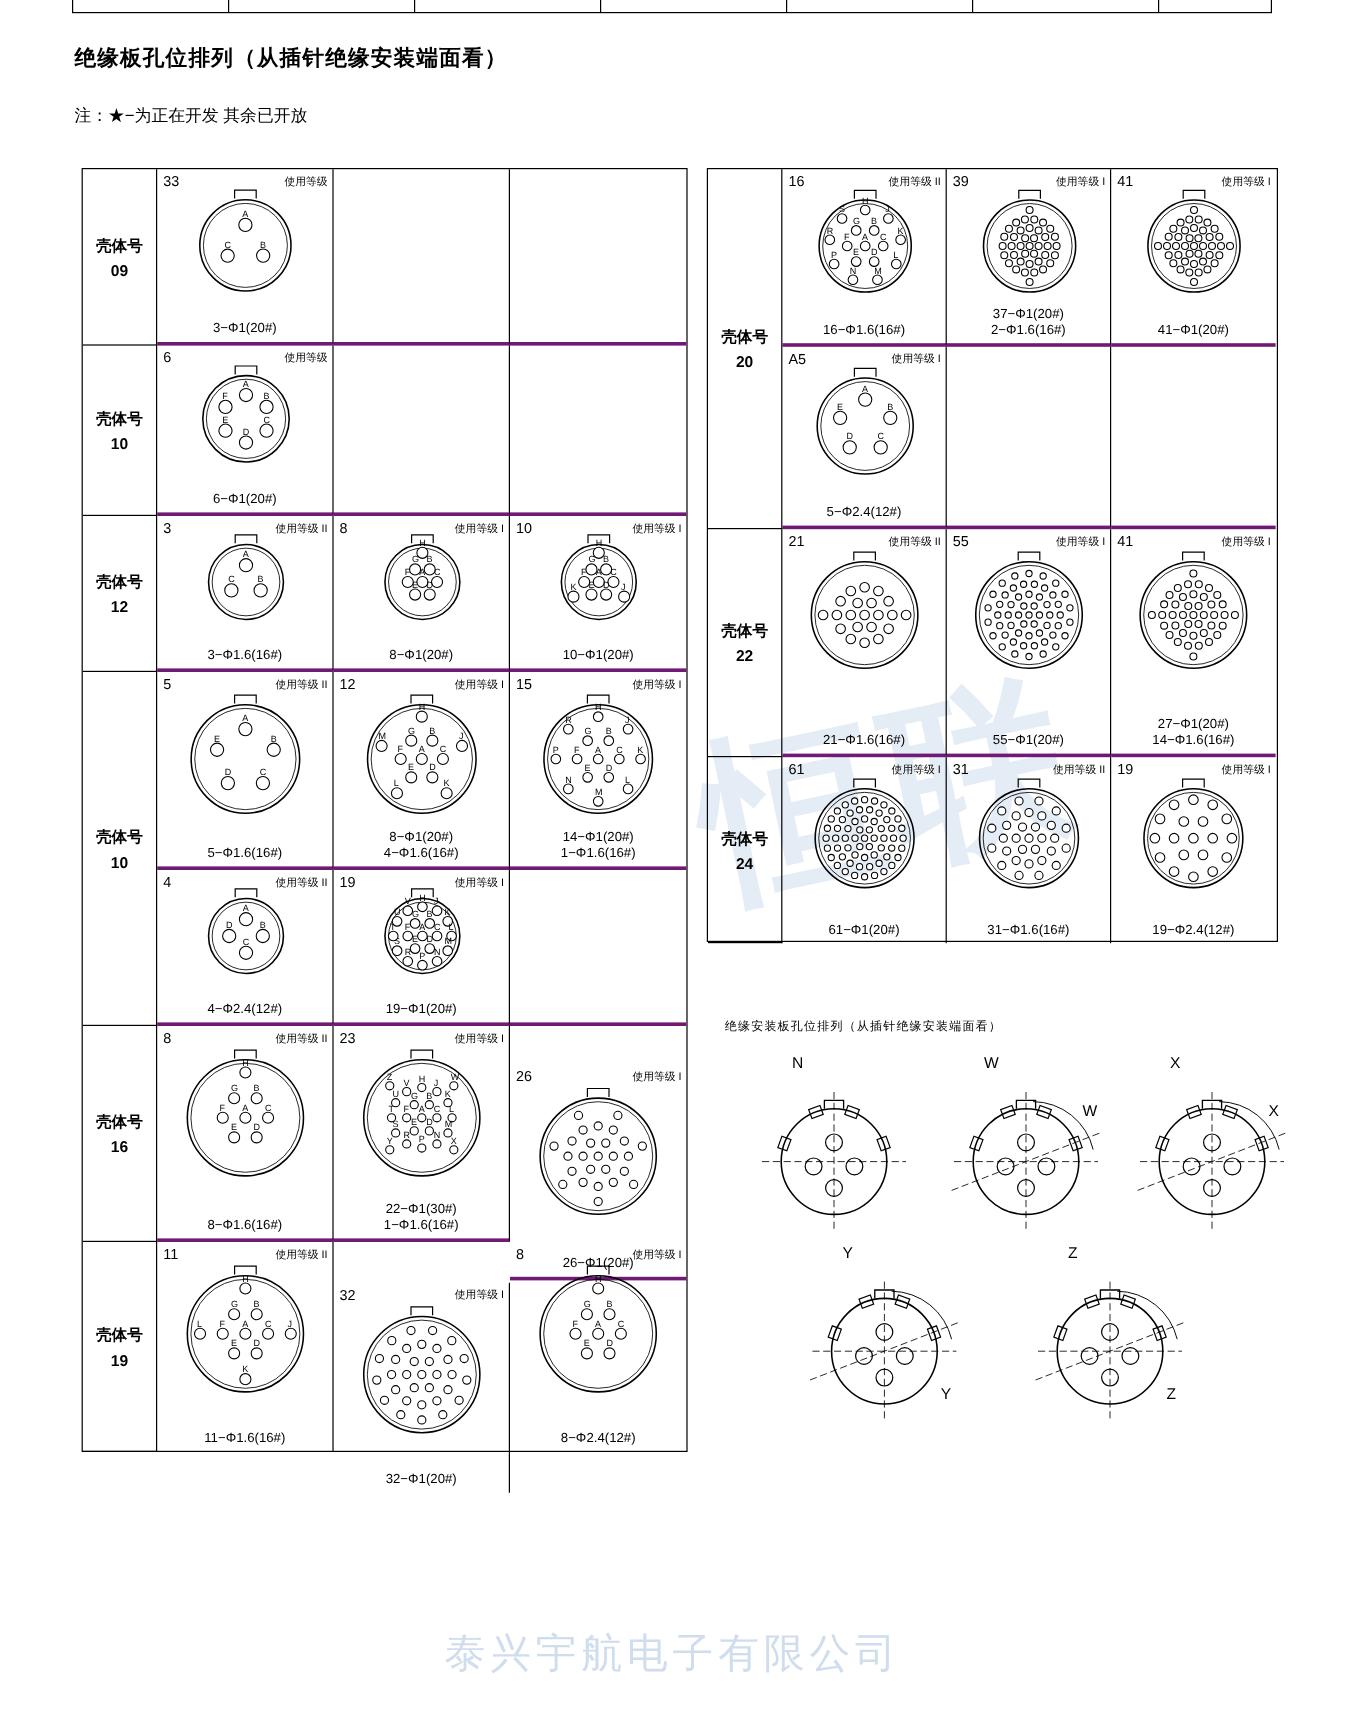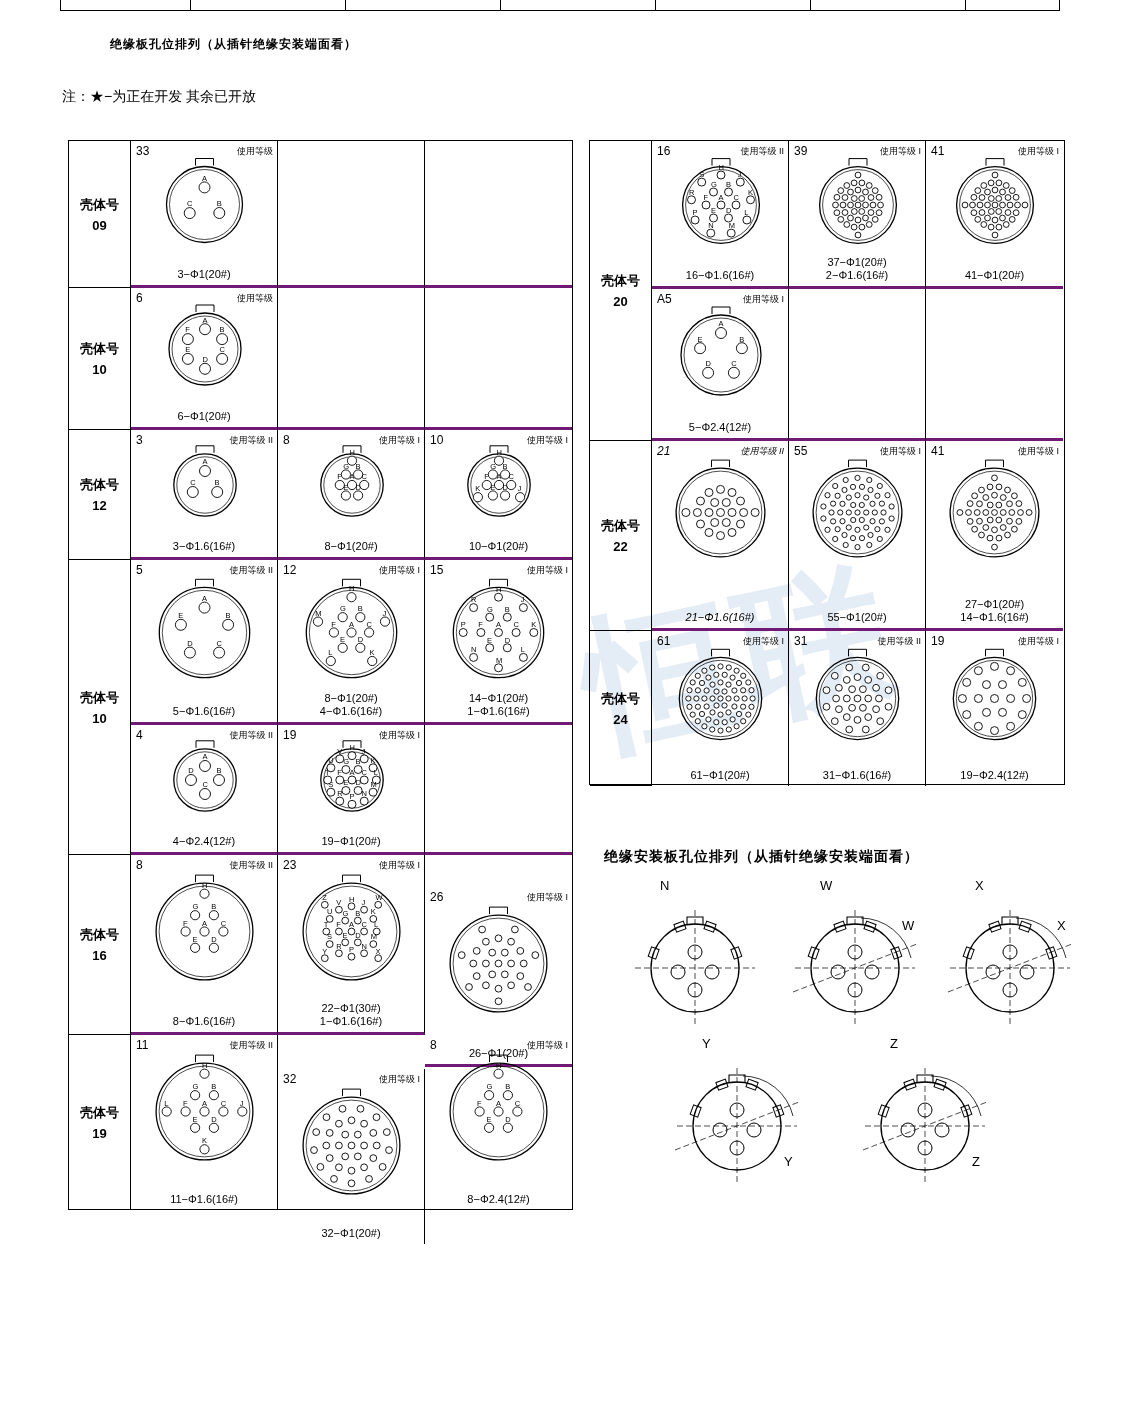--- a/index.html
+++ b/index.html
@@ -9,40 +9,40 @@
     font-family:"Liberation Sans", sans-serif;
     color:#000;
     overflow:hidden;
   }
   .page{position:absolute;left:0;top:0;width:1121px;height:1424px;}
 
   
   .topstrip{position:absolute;left:60px;top:0;width:1000px;height:10px;border-bottom:1px solid #000;}
   .topstrip div{position:absolute;top:0;bottom:0;border-left:1px solid #000;}
 
-  .title{position:absolute;left:62px;top:36px;font-size:12px;font-weight:bold;letter-spacing:1px;margin-left:48px;}
+  .title{position:absolute;left:62px;top:36px;font-size:18px;font-weight:bold;letter-spacing:1px;}
   .note{position:absolute;left:62px;top:88px;font-size:14px;}
 
   .tbl{position:absolute;border:1px solid #000;box-sizing:border-box;}
   .cell{position:absolute;box-sizing:border-box;border-right:1px solid #000;border-bottom:3px solid #701a75;}
   .cell.nob{border-bottom:none;}
   .cell.nor{border-right:none;}
   .shellname{position:absolute;box-sizing:border-box;border-right:1px solid #000;border-bottom:1px solid #000;
              display:flex;flex-direction:column;align-items:center;justify-content:center;font-size:13px;font-weight:bold;}
   .shellname .n{margin-top:4px;}
   .cnum{position:absolute;left:5px;top:3px;font-size:12px;}
   .grade{position:absolute;right:4px;top:4px;font-size:9px;}
   .caption{position:absolute;left:0;right:0;bottom:4px;text-align:center;font-size:11px;line-height:13px;}
 
   .conn{position:absolute;}
 
   .wm{position:absolute;left:585px;top:560px;font-size:150px;color:#dbe6f2;font-weight:bold;
       letter-spacing:6px;transform:rotate(-12deg);opacity:.75;pointer-events:none;font-family:"DejaVu Serif",serif;}
 
-  .subtitle{position:absolute;left:604px;top:848px;font-size:14px;font-weight:bold;letter-spacing:1px;}
+  .subtitle{position:absolute;left:604px;top:848px;font-size:10px;font-weight:normal;letter-spacing:1px;}
 
   .keylbl{position:absolute;font-size:13px;}
   .footer{position:absolute;left:0;right:0;top:1355px;text-align:center;font-size:34px;color:#cfdded;
           font-family:"DejaVu Serif",serif;letter-spacing:4px;}
   svg{display:block;overflow:visible;}
   text{font-family:"Liberation Sans",sans-serif;}
 </style>
 </head>
 <body>
 
@@ -834,21 +834,21 @@
         <div class="caption">
           <div>5−Φ2.4(12#)</div>
         </div>
       </div>
       <div class="cell" style="left: 199px; top: 148px; width: 137px; height: 152px;"></div>
       <div class="cell nor" style="left: 336px; top: 148px; width: 137px; height: 152px;"></div>
       <div class="shellname" style="left: 0px; top: 300px; width: 62px; height: 190px;">
         <div>壳体号</div>
         <div class="n">22</div>
       </div>
-      <div class="cell" style="left: 62px; top: 300px; width: 137px; height: 190px; font-style: italic;">
+      <div class="cell" style="left: 62px; top: 300px; width: 137px; height: 190px;">
         <div class="cnum">21</div>
         <div class="grade">使用等级 II</div>
         <div class="conn" style="left: 13px; top: 14px; width: 111px; height: 111px;">
           <svg width="111" height="111" viewBox="0 0 111 111">
             <path d="M 46.5 12.099999999999994 L 46.5 5.099999999999994 L 64.5 5.099999999999994 L 64.5 12.099999999999994" fill="none" stroke="#000" stroke-width="1"></path>
             <circle cx="55.5" cy="57.5" r="44.400000000000006" fill="none" stroke="#000" stroke-width="1.3"></circle>
             <circle cx="55.5" cy="57.5" r="41.400000000000006" fill="none" stroke="#000" stroke-width="0.7"></circle>
             <circle cx="55.5" cy="57.5" r="4" fill="#fff" stroke="#000" stroke-width="0.9"></circle>
             <circle cx="61.3" cy="47.5" r="4" fill="#fff" stroke="#000" stroke-width="0.9"></circle>
             <circle cx="67.0" cy="57.5" r="4" fill="#fff" stroke="#000" stroke-width="0.9"></circle>
@@ -1254,13 +1254,14 @@
           <line x1="65" y1="10" x2="65" y2="126" stroke="#000" stroke-width="0.7" stroke-dasharray="6,3"></line>
           <line x1="5" y1="68" x2="125" y2="68" stroke="#000" stroke-width="0.7" stroke-dasharray="6,3"></line>
           <line x1="3" y1="92" x2="127" y2="44" stroke="#000" stroke-width="0.7" stroke-dasharray="6,3"></line>
           <path d="M 71 18 A 52 52 0 0 1 121 58" fill="none" stroke="#000" stroke-width="0.8"></path>
         </svg>
       </div>
       <div class="keylbl" style="left: 890px; top: 1036px;">Z</div>
       <div class="keylbl" style="left: 972px; top: 1154px;">Z</div>
     </div>
 
+  <div class="footer">泰兴宇航电子有限公司</div>
 </div>
 
 </body></html>

